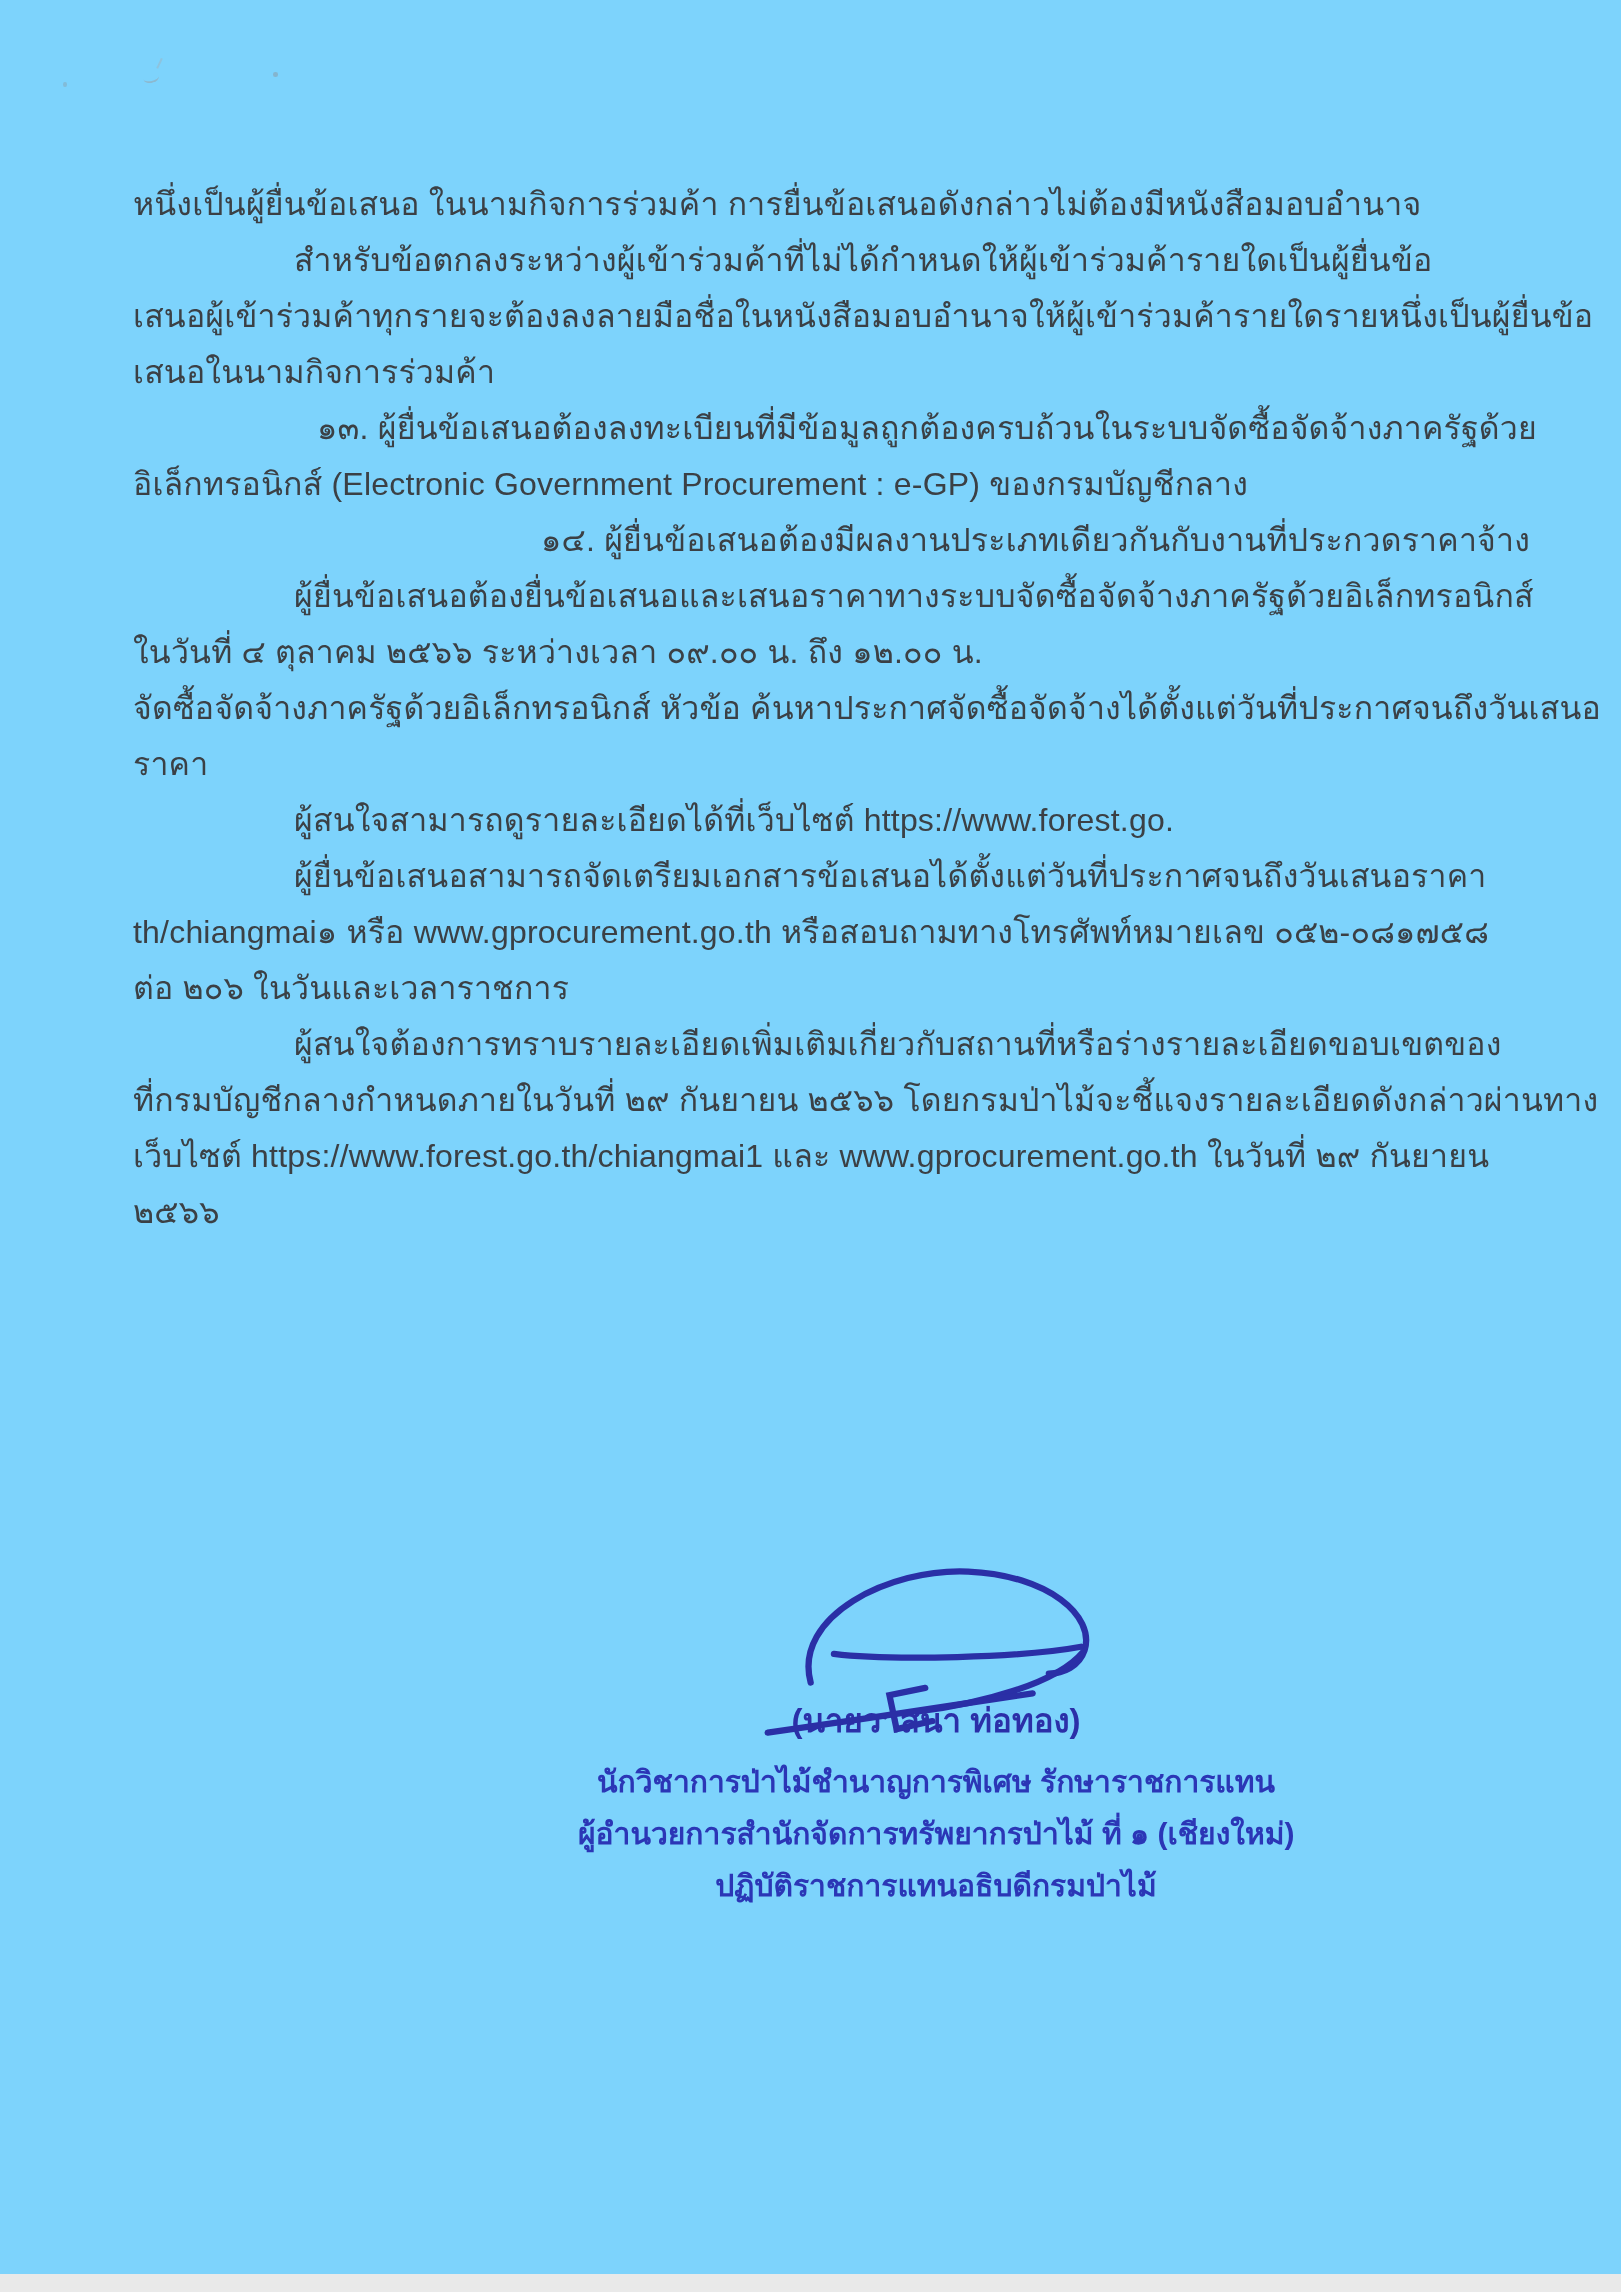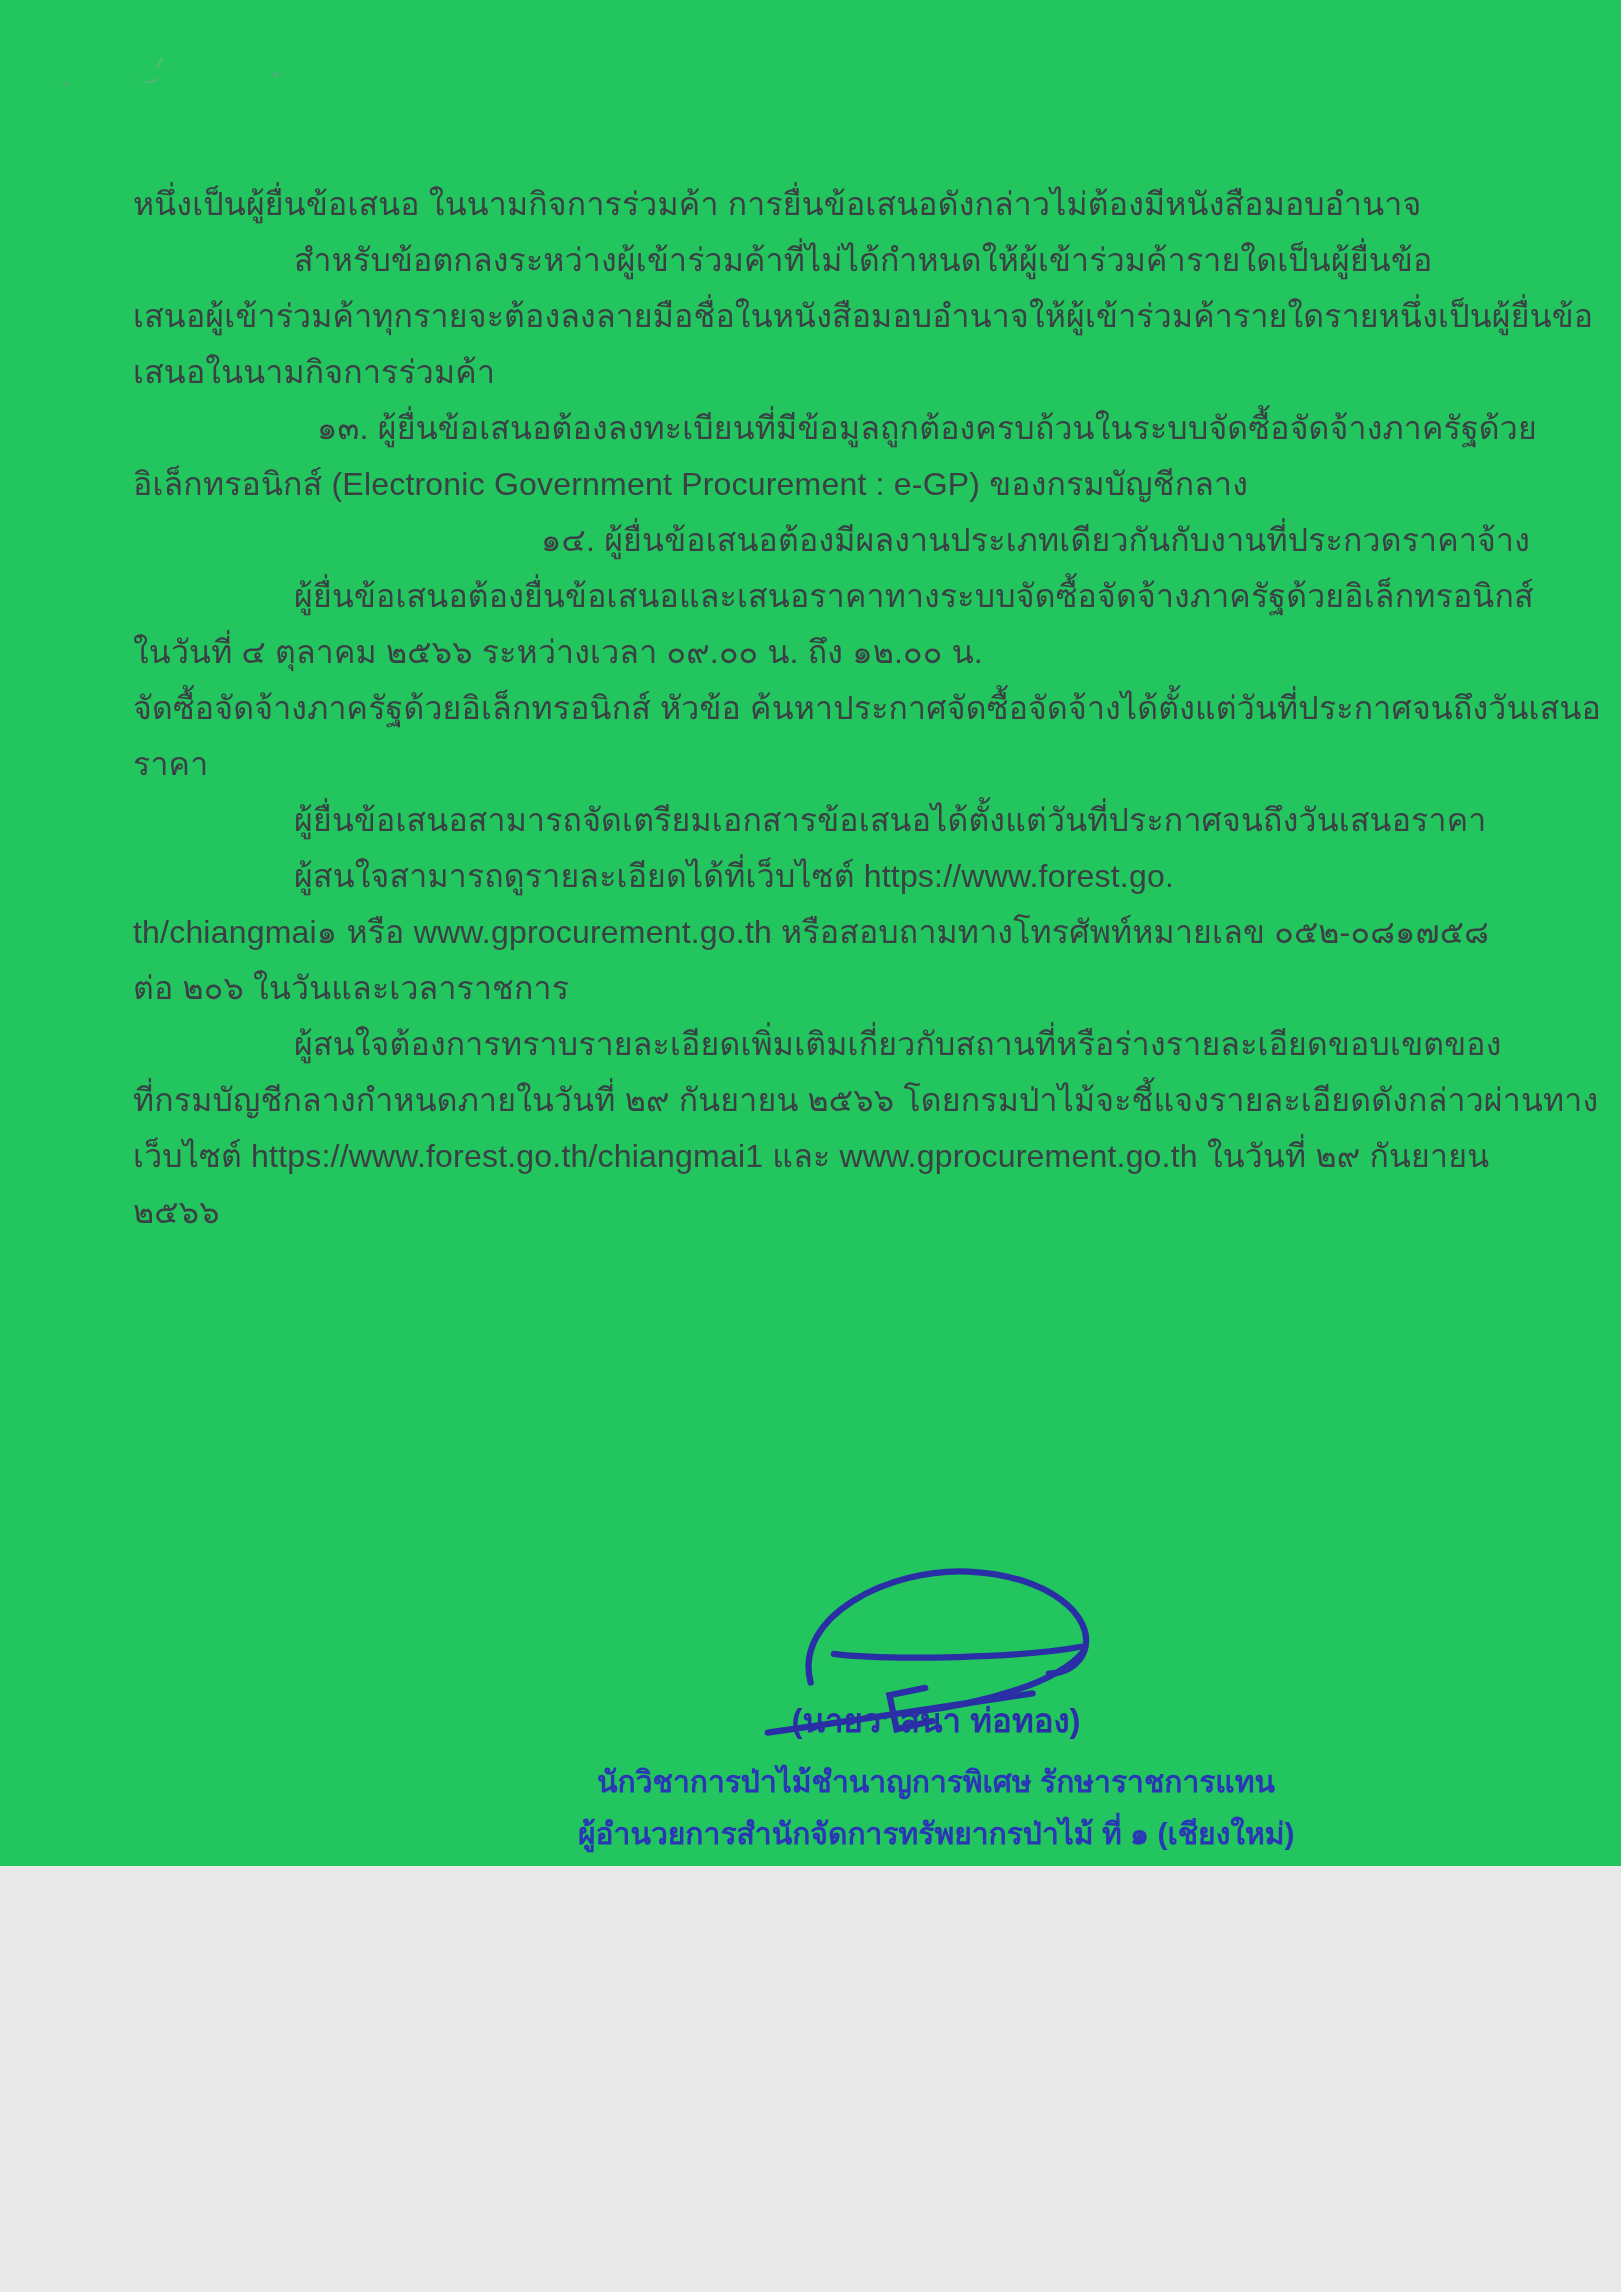--- a/index.html
+++ b/index.html
@@ -1,19 +1,19 @@
 <!DOCTYPE html>
 <html lang="th" style="font-size:14.3px"><head>
 <meta charset="utf-8">
 <style>
   html,body{margin:0;padding:0;background:#e9e9e9;}
   .page{
     position:relative;
-    width:1622px;height:1866px;
-    background:#22c55e;
+    width:1622px;height:2274px;
+    background:#7dd3fc;
     overflow:hidden;
     font-family:"Liberation Sans","DejaVu Sans",sans-serif;
     color:#3b4045;
   }
   
   .doc-body{
     position:absolute;
     left:133px;top:176px;width:1397px;
     font-size:32px;
     line-height:56px;
@@ -92,22 +92,22 @@
     <div class="line ind">สำหรับข้อตกลงระหว่างผู้เข้าร่วมค้าที่ไม่ได้กำหนดให้ผู้เข้าร่วมค้ารายใดเป็นผู้ยื่นข้อ</div>
     <div class="line">เสนอผู้เข้าร่วมค้าทุกรายจะต้องลงลายมือชื่อในหนังสือมอบอำนาจให้ผู้เข้าร่วมค้ารายใดรายหนึ่งเป็นผู้ยื่นข้อ</div>
     <div class="line">เสนอในนามกิจการร่วมค้า</div>
     <div class="line ind2">๑๓. ผู้ยื่นข้อเสนอต้องลงทะเบียนที่มีข้อมูลถูกต้องครบถ้วนในระบบจัดซื้อจัดจ้างภาครัฐด้วย</div>
     <div class="line">อิเล็กทรอนิกส์ (Electronic Government Procurement : e-GP) ของกรมบัญชีกลาง</div>
     <div class="line ind2">๑๔. ผู้ยื่นข้อเสนอต้องมีผลงานประเภทเดียวกันกับงานที่ประกวดราคาจ้าง</div>
     <div class="line ind">ผู้ยื่นข้อเสนอต้องยื่นข้อเสนอและเสนอราคาทางระบบจัดซื้อจัดจ้างภาครัฐด้วยอิเล็กทรอนิกส์</div>
     <div class="line">ในวันที่ ๔ ตุลาคม ๒๕๖๖ ระหว่างเวลา ๐๙.๐๐ น. ถึง ๑๒.๐๐ น.</div>
     <div class="line">จัดซื้อจัดจ้างภาครัฐด้วยอิเล็กทรอนิกส์ หัวข้อ ค้นหาประกาศจัดซื้อจัดจ้างได้ตั้งแต่วันที่ประกาศจนถึงวันเสนอ</div>
     <div class="line">ราคา</div>
+    <div class="line ind">ผู้สนใจสามารถดูรายละเอียดได้ที่เว็บไซต์ https://www.forest.go.</div>
     <div class="line ind">ผู้ยื่นข้อเสนอสามารถจัดเตรียมเอกสารข้อเสนอได้ตั้งแต่วันที่ประกาศจนถึงวันเสนอราคา</div>
-    <div class="line ind">ผู้สนใจสามารถดูรายละเอียดได้ที่เว็บไซต์ https://www.forest.go.</div>
     <div class="line">th/chiangmai๑ หรือ www.gprocurement.go.th หรือสอบถามทางโทรศัพท์หมายเลข ๐๕๒-๐๘๑๗๕๘</div>
     <div class="line">ต่อ ๒๐๖ ในวันและเวลาราชการ</div>
     <div class="line ind">ผู้สนใจต้องการทราบรายละเอียดเพิ่มเติมเกี่ยวกับสถานที่หรือร่างรายละเอียดขอบเขตของ</div>
     <div class="line">ที่กรมบัญชีกลางกำหนดภายในวันที่ ๒๙ กันยายน ๒๕๖๖ โดยกรมป่าไม้จะชี้แจงรายละเอียดดังกล่าวผ่านทาง</div>
     <div class="line">เว็บไซต์ https://www.forest.go.th/chiangmai1 และ www.gprocurement.go.th ในวันที่ ๒๙ กันยายน</div>
     <div class="line">๒๕๖๖</div>
   </div>
 
 
   <div class="sig-block">

